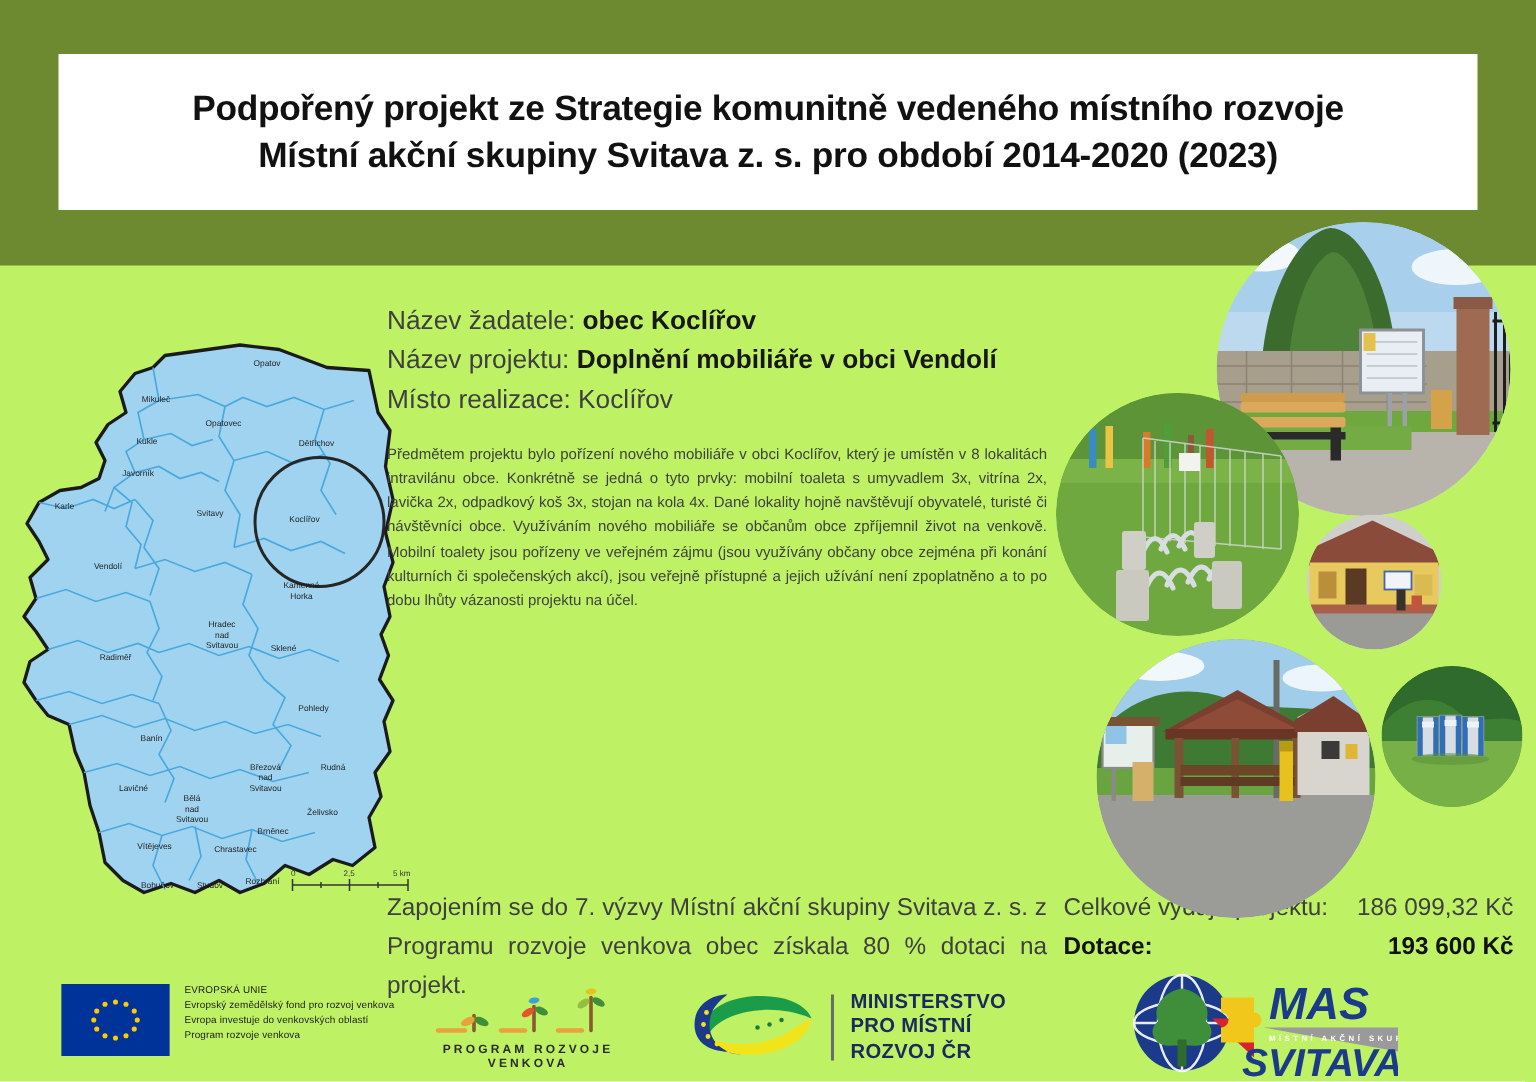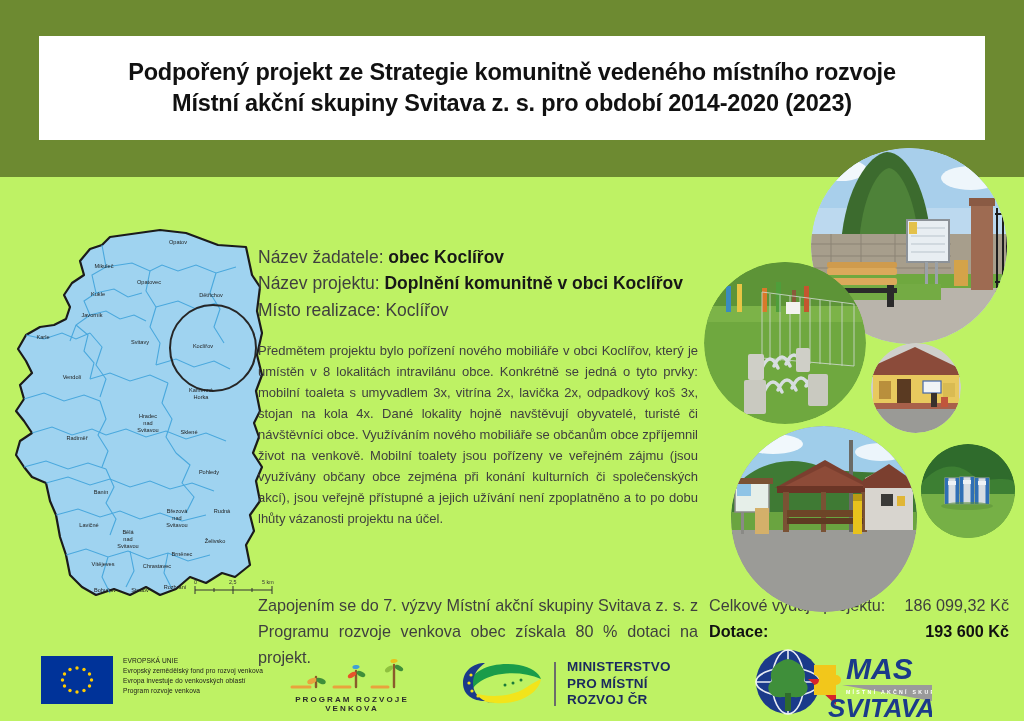--- a/index.html
+++ b/index.html
@@ -28,28 +28,28 @@
   }
 
   
   .map-wrap { position: absolute; left: 10px; top: 215px; width: 260px; height: 390px; }
   .map-wrap svg { display: block; }
   .scalebar {
     position: absolute; left: 192px; top: 575px; width: 92px; height: 26px;
   }
 
   
-  .text-col { position: absolute; left: 258px; top: 200px; width: 440px; margin-top: 44px; }
+  .text-col { position: absolute; left: 258px; top: 200px; width: 440px; }
   .meta-line {
     font-size: 17.5px; color: #3f3f3f; line-height: 1.5; white-space: nowrap;
   }
   .meta-line b { color: #171717; font-weight: bold; }
   .body-par {
     margin-top: 17px;
-    font-size: 13px; color: #3f3f3f; line-height: 1.62;
+    font-size: 10px; color: #3f3f3f; line-height: 1.62;
     text-align: justify; text-justify: inter-word;
   }
   .footer-par {
     position: absolute; left: 258px; top: 592px; width: 440px;
     font-size: 16.2px; color: #3f3f3f; line-height: 1.62; text-align: justify;
   }
 
   
   .money { position: absolute; left: 709px; top: 592px; width: 300px; }
   .money-row { display: flex; justify-content: space-between; align-items: baseline;
@@ -168,21 +168,21 @@
       <line x1="60" y1="13" x2="60" y2="17" stroke="#333" stroke-width="1"></line>
       <line x1="80" y1="11" x2="80" y2="19" stroke="#333" stroke-width="1"></line>
     </svg>
   </div>
 
   <div class="text-col">
     <div class="meta-line">
       <span>Název žadatele: </span><b>obec Koclířov</b>
     </div>
     <div class="meta-line">
-      <span>Název projektu: </span><b>Doplnění komunitně v obci Koclířov</b>
+      <span>Název projektu: </span><b>Doplnění mobiliáře v obci Vendolí</b>
     </div>
     <div class="meta-line">
       <span>Místo realizace: </span><span>Koclířov</span>
     </div>
     <div class="body-par">Předmětem projektu bylo pořízení nového mobiliáře v obci Koclířov, který je umístěn v 8 lokalitách intravilánu obce. Konkrétně se jedná o tyto prvky: mobilní toaleta s umyvadlem 3x, vitrína 2x, lavička 2x, odpadkový koš 3x, stojan na kola 4x. Dané lokality hojně navštěvují obyvatelé, turisté či návštěvníci obce. Využíváním nového mobiliáře se občanům obce zpříjemnil život na venkově. Mobilní toalety jsou pořízeny ve veřejném zájmu (jsou využívány občany obce zejména při konání kulturních či společenských akcí), jsou veřejně přístupné a jejich užívání není zpoplatněno a to po dobu lhůty vázanosti projektu na účel.</div>
   </div>
 
   <div class="footer-par">Zapojením se do 7. výzvy Místní akční skupiny Svitava z. s. z Programu rozvoje venkova obec získala 80 % dotaci na projekt.</div>
 
   <div class="money">

